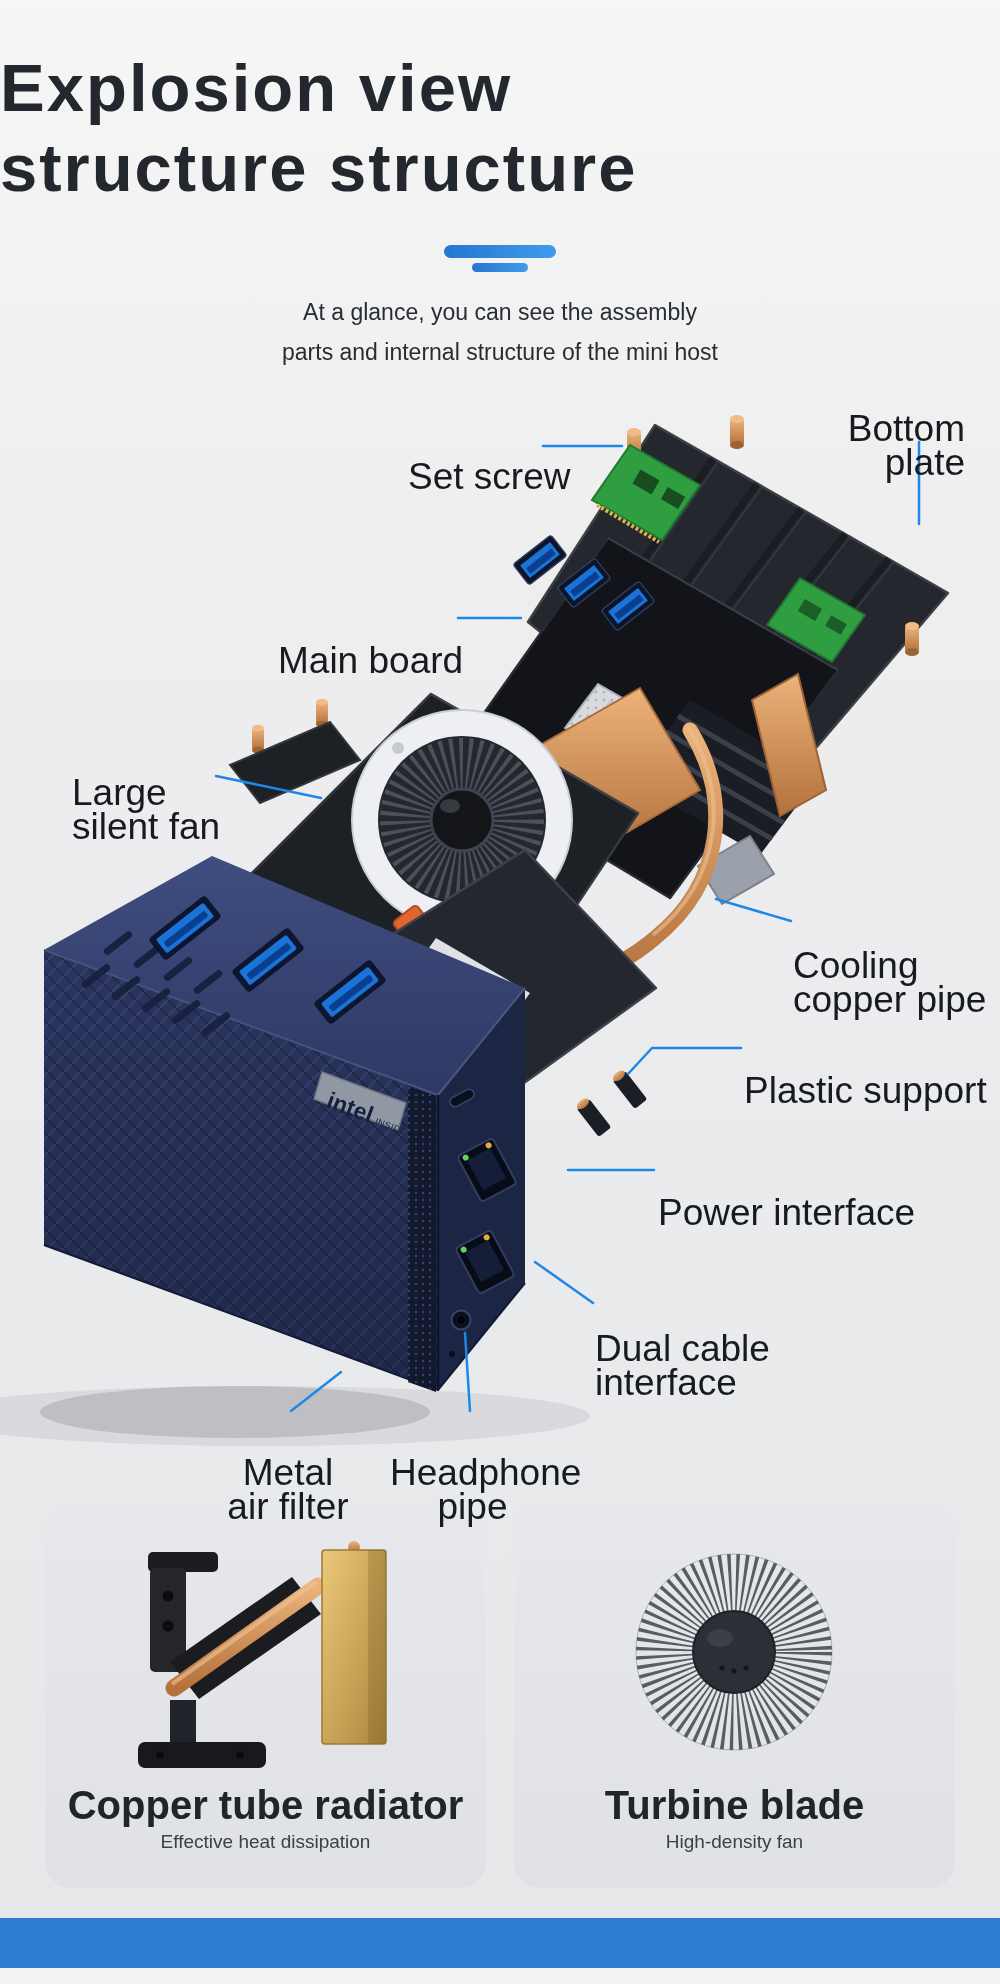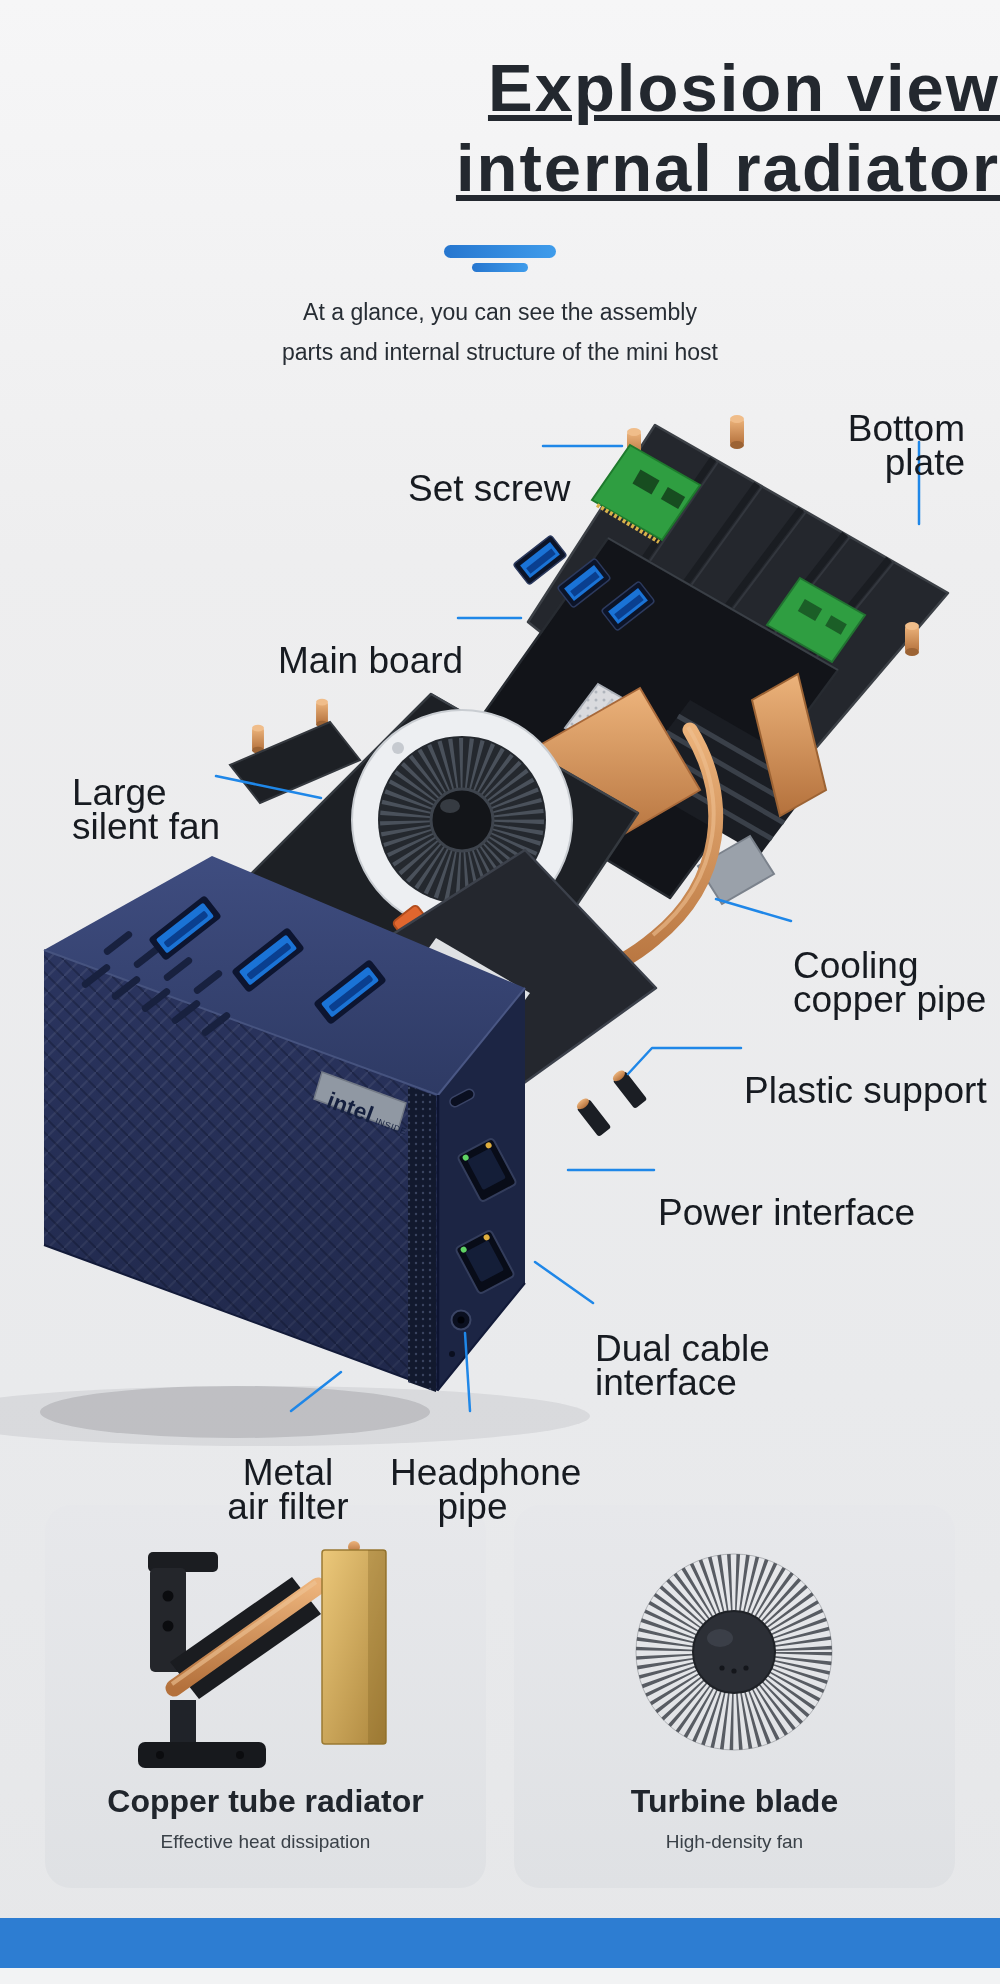--- a/index.html
+++ b/index.html
@@ -1,45 +1,45 @@
 <!DOCTYPE html>
 <html><head>
 <meta charset="utf-8">
 <style>
   html,body{margin:0;padding:0;background:#dfe0e3;}
   .page{position:relative;width:1000px;height:1984px;margin:0 auto;overflow:hidden;
         background:linear-gradient(180deg,#f6f6f7 0%,#eeeeef 28%,#e9eaec 70%,#e6e7e9 100%);
         font-family:"Liberation Sans",sans-serif;}
   .artwork{position:absolute;inset:0;width:100%;height:100%;z-index:3;pointer-events:none;}
-  .hdr-title{position:absolute;top:48px;left:0;width:100%;text-align:right;z-index:5;
-             font-weight:bold;font-size:67px;line-height:80px;letter-spacing:2px;color:#23282f;text-decoration:underline;}
+  .hdr-title{position:absolute;top:48px;left:0;width:100%;text-align:left;z-index:5;
+             font-weight:bold;font-size:67px;line-height:80px;letter-spacing:2px;color:#23282f;}
   .divider{position:absolute;top:245px;left:0;width:100%;display:flex;flex-direction:column;
            align-items:center;gap:5px;z-index:5;}
   .divider .bar1{width:112px;height:13px;border-radius:7px;background:linear-gradient(90deg,#2676cf,#3f9ceb);}
   .divider .bar2{width:56px;height:9px;border-radius:5px;background:linear-gradient(90deg,#2676cf,#3f9ceb);}
   .hdr-sub{position:absolute;top:292px;left:0;width:100%;text-align:center;font-size:23px;
            line-height:40px;color:#272d34;font-weight:500;z-index:5;}
   .callout{position:absolute;z-index:5;font-size:37px;line-height:34px;color:#171b21;white-space:nowrap;margin-top:44px;}
   .card{position:absolute;top:1505px;width:441px;height:383px;border-radius:26px;
         background:linear-gradient(180deg,#e7e8eb,#dfe1e4);z-index:1;}
   .card-title{position:absolute;top:278px;left:0;width:100%;text-align:center;font-weight:bold;
-              font-size:32px;color:#20252c;}
+              font-size:40px;color:#20252c;}
   .card-sub{position:absolute;top:326px;left:0;width:100%;text-align:center;font-size:19px;color:#3a4148;}
   .footer-bar{position:absolute;top:1918px;left:0;width:100%;height:50px;background:#2d7dd2;z-index:2;}
   .footer-below{position:absolute;top:1968px;left:0;width:100%;height:16px;background:#f2f3f4;z-index:2;}
   svg text{font-family:"Liberation Sans",sans-serif;}
 </style>
 </head>
 <body>
 
 <div class="page">
 
   <div class="hdr-title">
     <div>Explosion view</div>
-    <div>internal radiator</div>
+    <div>structure structure</div>
   </div>
   <div class="divider">
     <div class="bar1"></div>
     <div class="bar2"></div>
   </div>
   <div class="hdr-sub">
     <div>At a glance, you can see the assembly</div>
     <div>parts and internal structure of the mini host</div>
   </div>
 
@@ -355,21 +355,21 @@
       <circle cx="722" cy="1668" r="2.6" fill="#14161b"></circle>
       <circle cx="734" cy="1671" r="2.6" fill="#14161b"></circle>
       <circle cx="746" cy="1668" r="2.6" fill="#14161b"></circle>
     </g>
   </svg>
 
   <div class="callout" style="left:795px;top:368px;width:170px;text-align:right">
     <div>Bottom</div>
     <div>plate</div>
   </div>
-  <div class="callout" style="left:408px;top:428px">
+  <div class="callout" style="left:408px;top:416px">
     <div>Set screw</div>
   </div>
   <div class="callout" style="left:278px;top:600px">
     <div>Main board</div>
   </div>
   <div class="callout" style="left:72px;top:732px">
     <div>Large</div>
     <div>silent fan</div>
   </div>
   <div class="callout" style="left:793px;top:905px">

